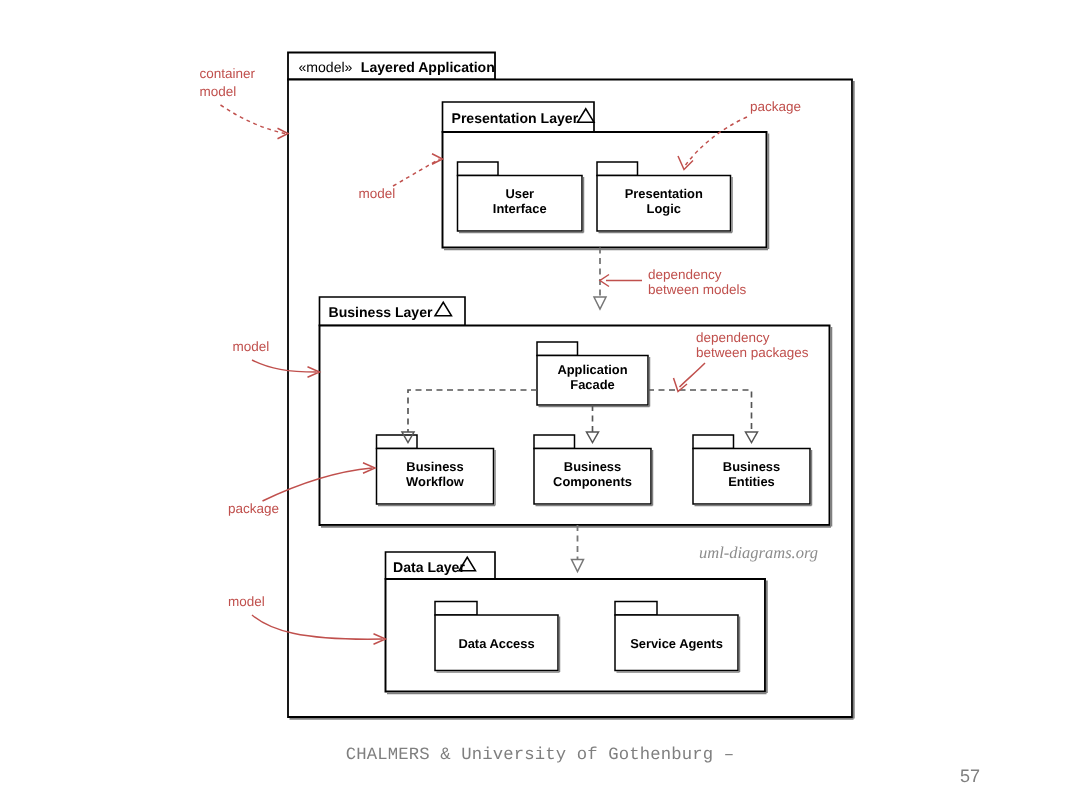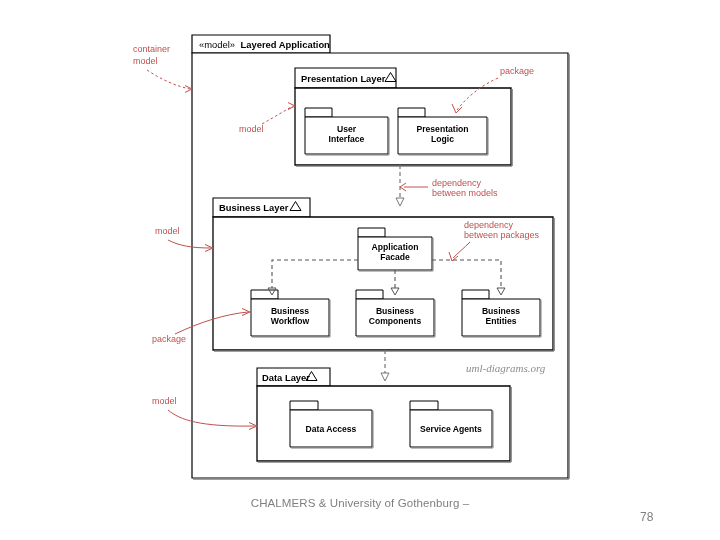--- a/index.html
+++ b/index.html
@@ -36,21 +36,21 @@
   }
   .footer-text {
     position: absolute;
     left: 180px;
     top: 0px;
     width: 360px;
     text-align: center;
     font-size: 11.5px;
     line-height: 15px;
     color: #7f7f7f;
-    font-family: Liberation Sans, sans-serif;
+    font-family: Liberation Mono, monospace;
     letter-spacing: 0.1px;
   }
   .footer-page {
     position: absolute;
     left: 640px;
     top: 14px;
     width: 40px;
     text-align: left;
     font-size: 12px;
     color: #7f7f7f;
@@ -290,16 +290,16 @@
     </g>
 
     <text x="466" y="372" class="watermark">uml-diagrams.org</text>
 
   </svg>
 
   <div class="footer-area">
     <div class="footer-text">
       <div>CHALMERS &amp; University of Gothenburg –</div>
     </div>
-    <div class="footer-page">78</div>
+    <div class="footer-page">57</div>
   </div>
 
 </div>
 
 </body></html>

